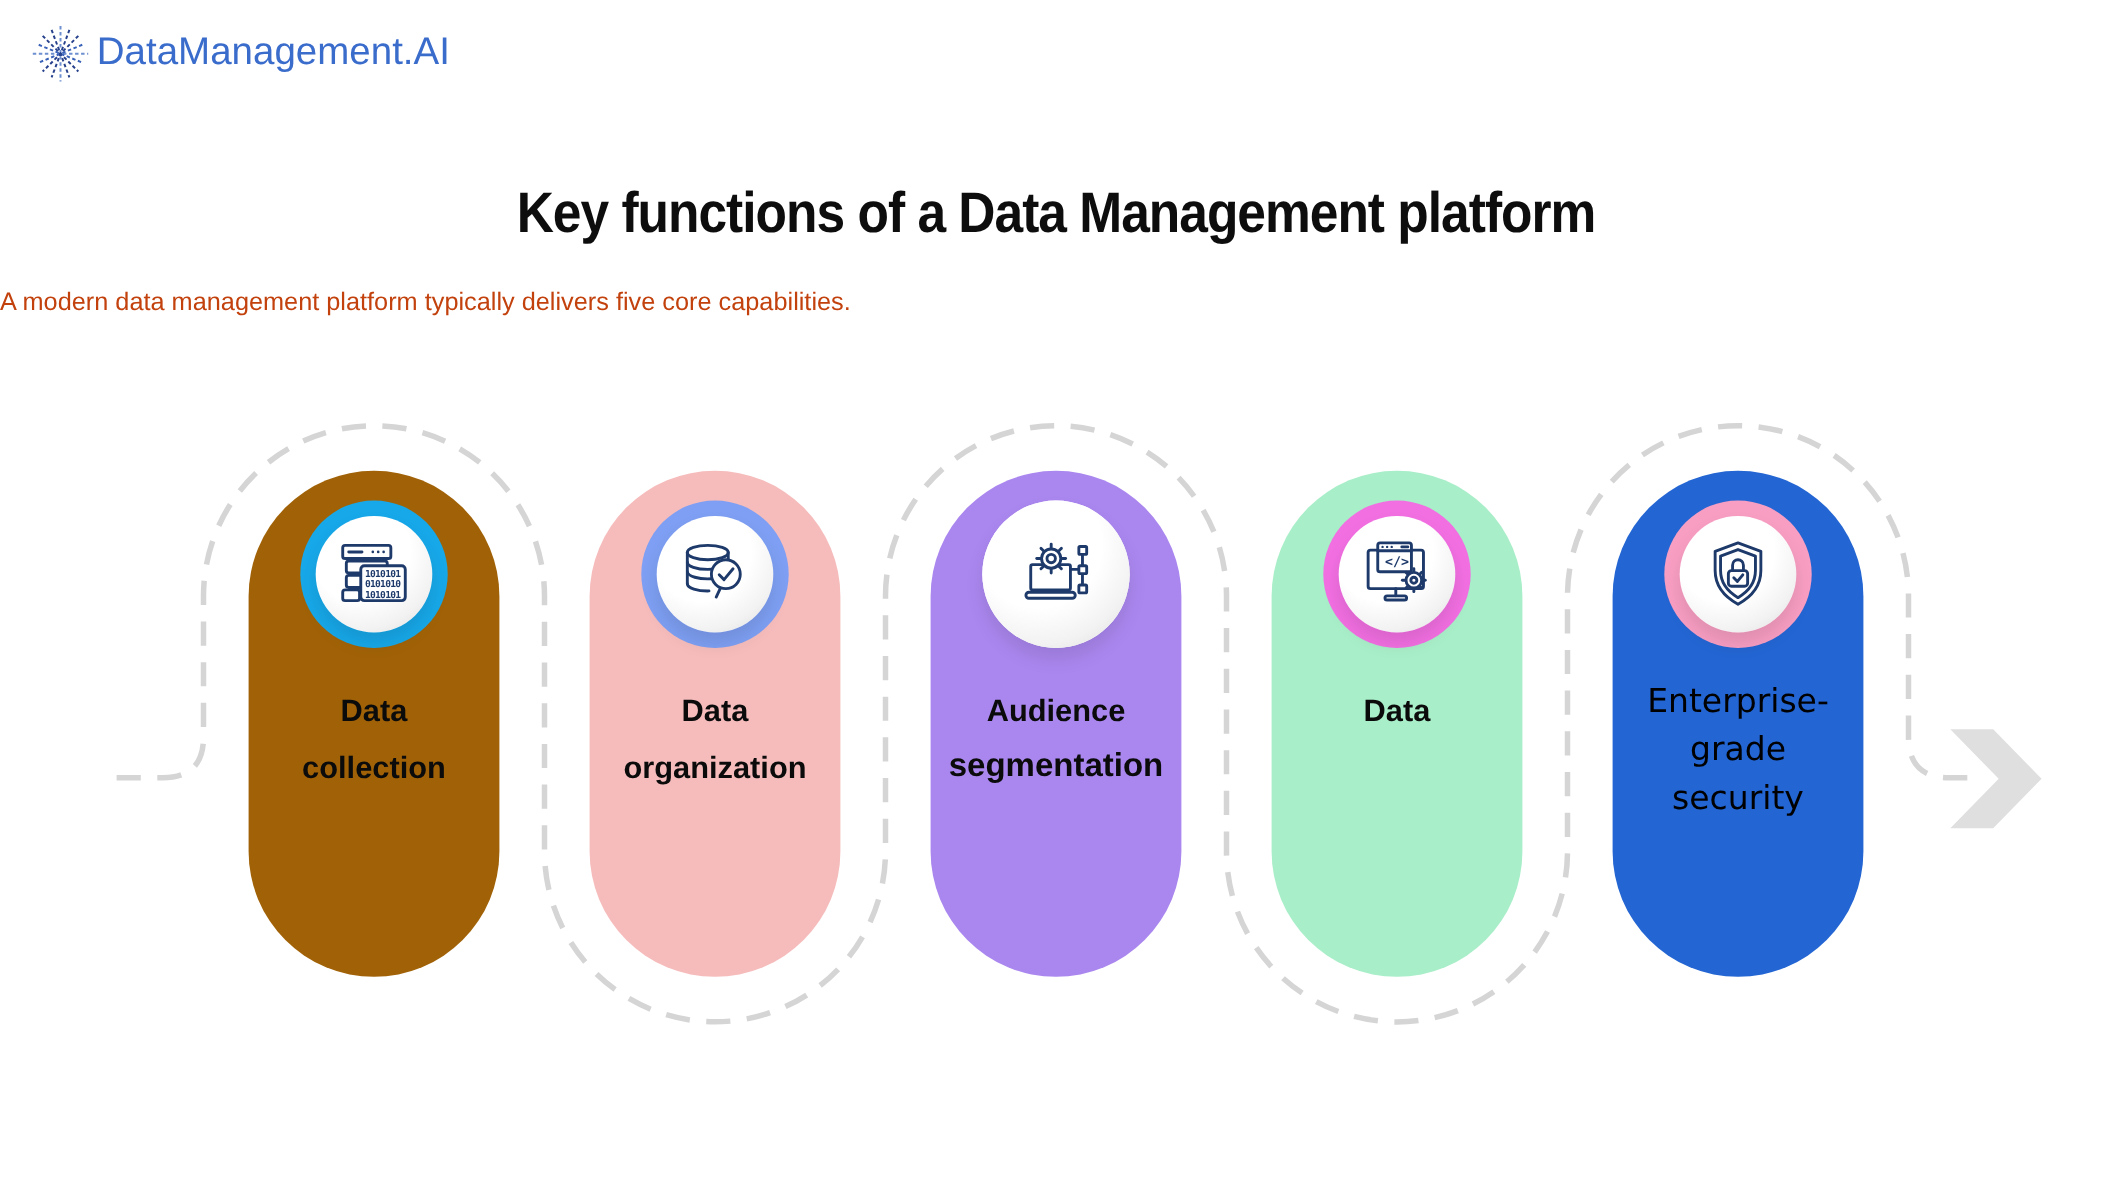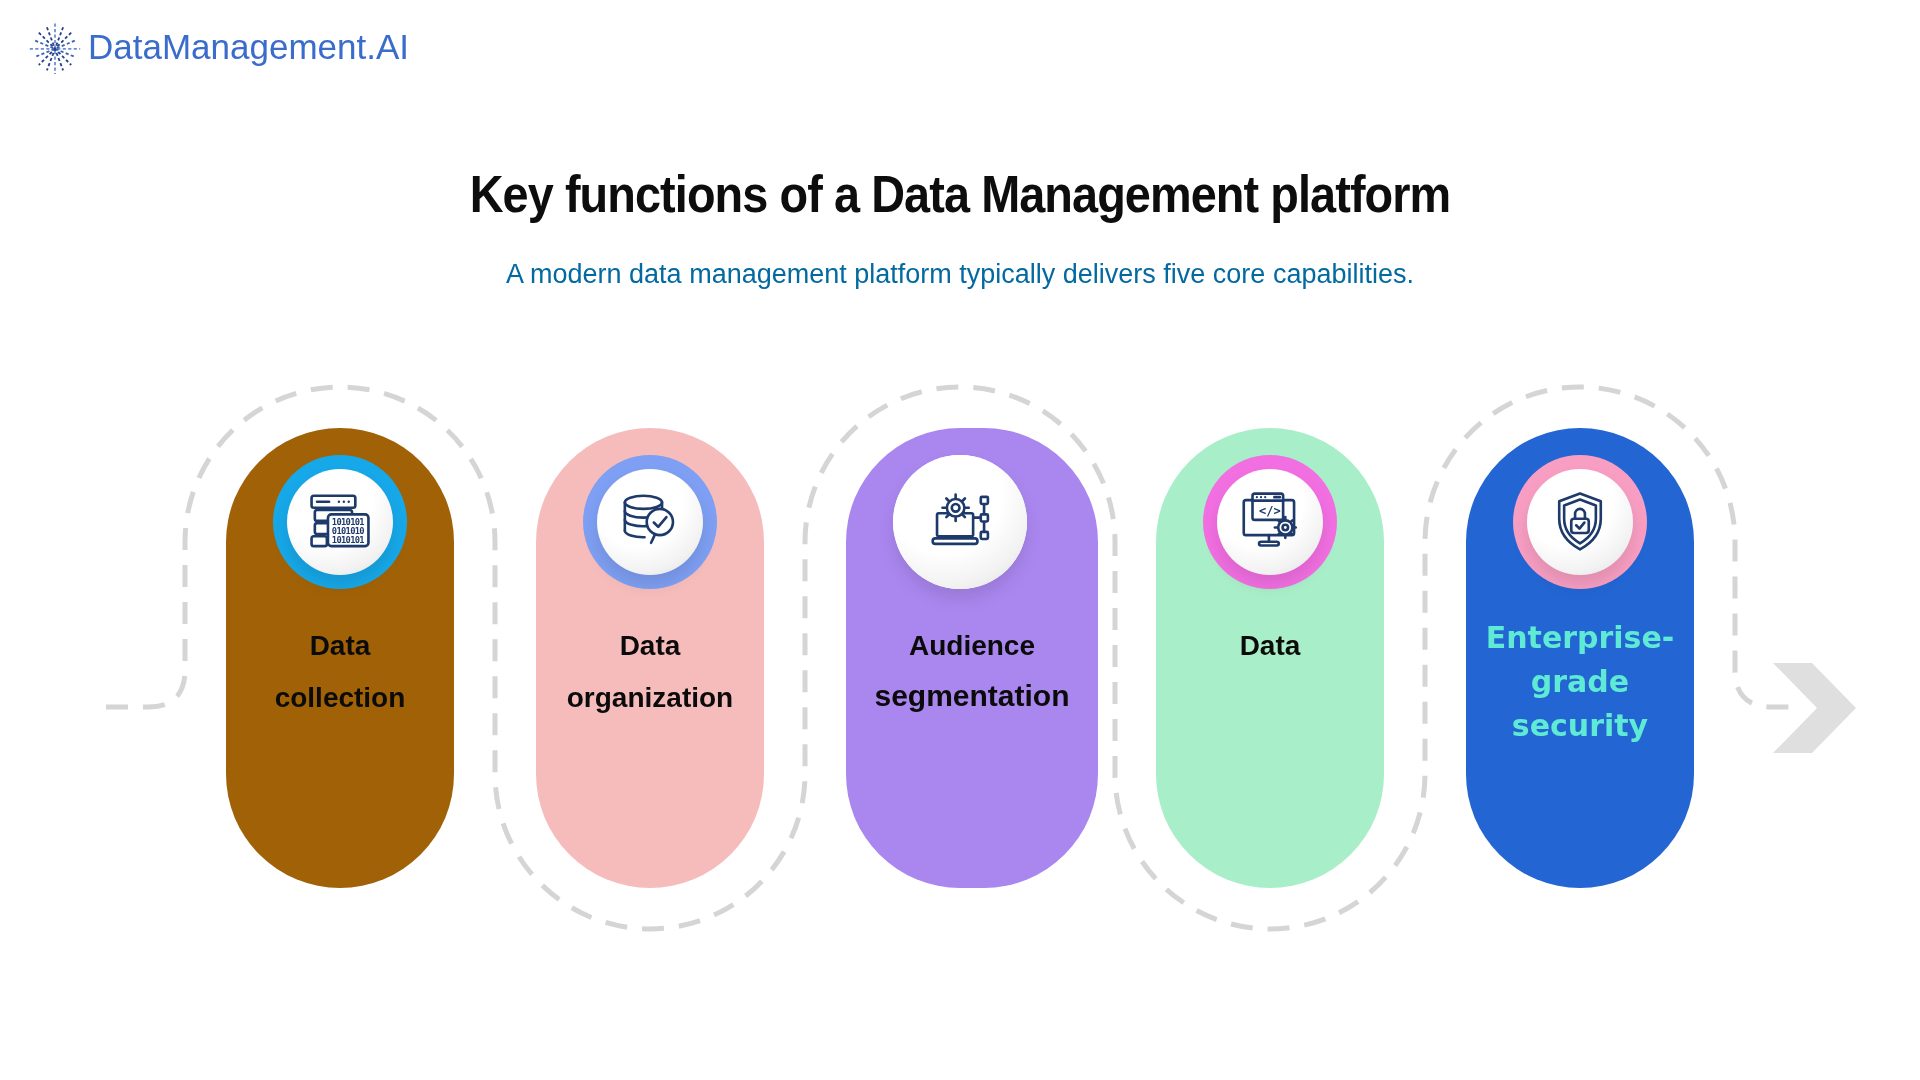--- a/index.html
+++ b/index.html
@@ -7,22 +7,22 @@
           font-family:"Liberation Sans",sans-serif;}
 
   
   .logo{position:absolute;top:18px;left:28px;display:flex;align-items:center;gap:6px;justify-content:center;}
   .logo-text{font-size:35px;font-weight:500;color:#3A6CCC;letter-spacing:0px;}
 
   
   .title{position:absolute;top:166px;left:0;width:100%;text-align:center;
          font-size:52px;line-height:56px;font-weight:bold;color:#0d0d0d;
          letter-spacing:-1px;transform:scaleX(0.9);transform-origin:center;}
-  .subtitle{position:absolute;top:258px;left:0;width:100%;text-align:center;
-            font-size:27px;line-height:32px;font-weight:400;color:#0369a1;}
+  .subtitle{position:absolute;top:258px;left:0;width:100%;
+            font-size:23px;line-height:32px;font-weight:400;color:#c2410c;}
 
   
   .flow-svg{position:absolute;top:0;left:0;width:1920px;height:1080px;z-index:0;}
 
   
   .pill{position:absolute;top:428px;width:228px;height:460px;border-radius:114px;z-index:1;}
   .badge{position:absolute;top:27px;left:47px;width:134px;height:134px;border-radius:50%;
          display:flex;align-items:center;justify-content:center;}
   .badge-inner{width:106px;height:106px;border-radius:50%;
          background:radial-gradient(circle at 38% 30%, #ffffff 46%, #f2f2f2 72%, #d9d9d9 100%);
@@ -33,21 +33,21 @@
   .ic{stroke:#1E3A6B;stroke-width:2.4;fill:none;stroke-linecap:round;stroke-linejoin:round;}
   .icf{fill:#1E3A6B;stroke:none;}
   .icw{stroke:#1E3A6B;stroke-width:2.4;fill:#ffffff;stroke-linecap:round;stroke-linejoin:round;}
   .ictext{fill:#1E3A6B;font-family:"DejaVu Sans Mono",monospace;font-weight:bold;stroke:none;}
 
   .label{position:absolute;top:192px;left:0;width:100%;text-align:center;color:#0b0b0b;}
   .l1{font-size:28px;line-height:52px;font-weight:bold;font-family:"Liberation Sans",sans-serif;}
   .l2{font-size:30px;line-height:48px;font-weight:bold;font-family:"Liberation Sans",sans-serif;}
   .pill-5 .label{top:188px;}
   .pill-5 .label div{font-family:"DejaVu Sans",sans-serif;font-size:30px;line-height:44px;
-                     font-weight:bold;color:#5eead4;}
+                     font-weight:normal;color:#000000;}
 </style>
 </head>
 <body>
 
 <div class="canvas">
 
   <svg class="flow-svg" viewBox="0 0 1920 1080">
     <path id="flow-line" d="M 106 707 L 148 707 Q 185 707 185 670 L 185 542
              A 155 155 0 0 1 495 542 L 495 774
              A 155 155 0 0 0 805 774 L 805 542
@@ -116,21 +116,21 @@
           <polyline class="ic" points="35.5,32.5 39.5,36.5 47,27.5"></polyline>
         </svg>
       </div>
     </div>
     <div class="label">
       <div class="l1">Data</div>
       <div class="l1">organization</div>
     </div>
   </div>
 
-  <div class="pill pill-3" style="left: 846px; background: rgb(170, 135, 239); padding-left: 24px;">
+  <div class="pill pill-3" style="left: 846px; background: rgb(170, 135, 239);">
     <div class="badge" style="background: rgb(255, 255, 255);">
       <div class="badge-inner big">
         <svg class="icon" viewBox="0 0 64 64">
           <line class="ic" x1="54" y1="12" x2="54" y2="44"></line>
           <line class="ic" x1="43" y1="28" x2="51" y2="28"></line>
           <rect class="icw" x="51" y="9" width="6.5" height="6.5" rx="1"></rect>
           <rect class="icw" x="51" y="25" width="6.5" height="6.5" rx="1"></rect>
           <rect class="icw" x="51" y="41" width="6.5" height="6.5" rx="1"></rect>
           <rect class="icw" x="11" y="24" width="33" height="21" rx="1.5"></rect>
           <rect class="ic" x="7" y="47" width="41" height="5" rx="2.5"></rect>

